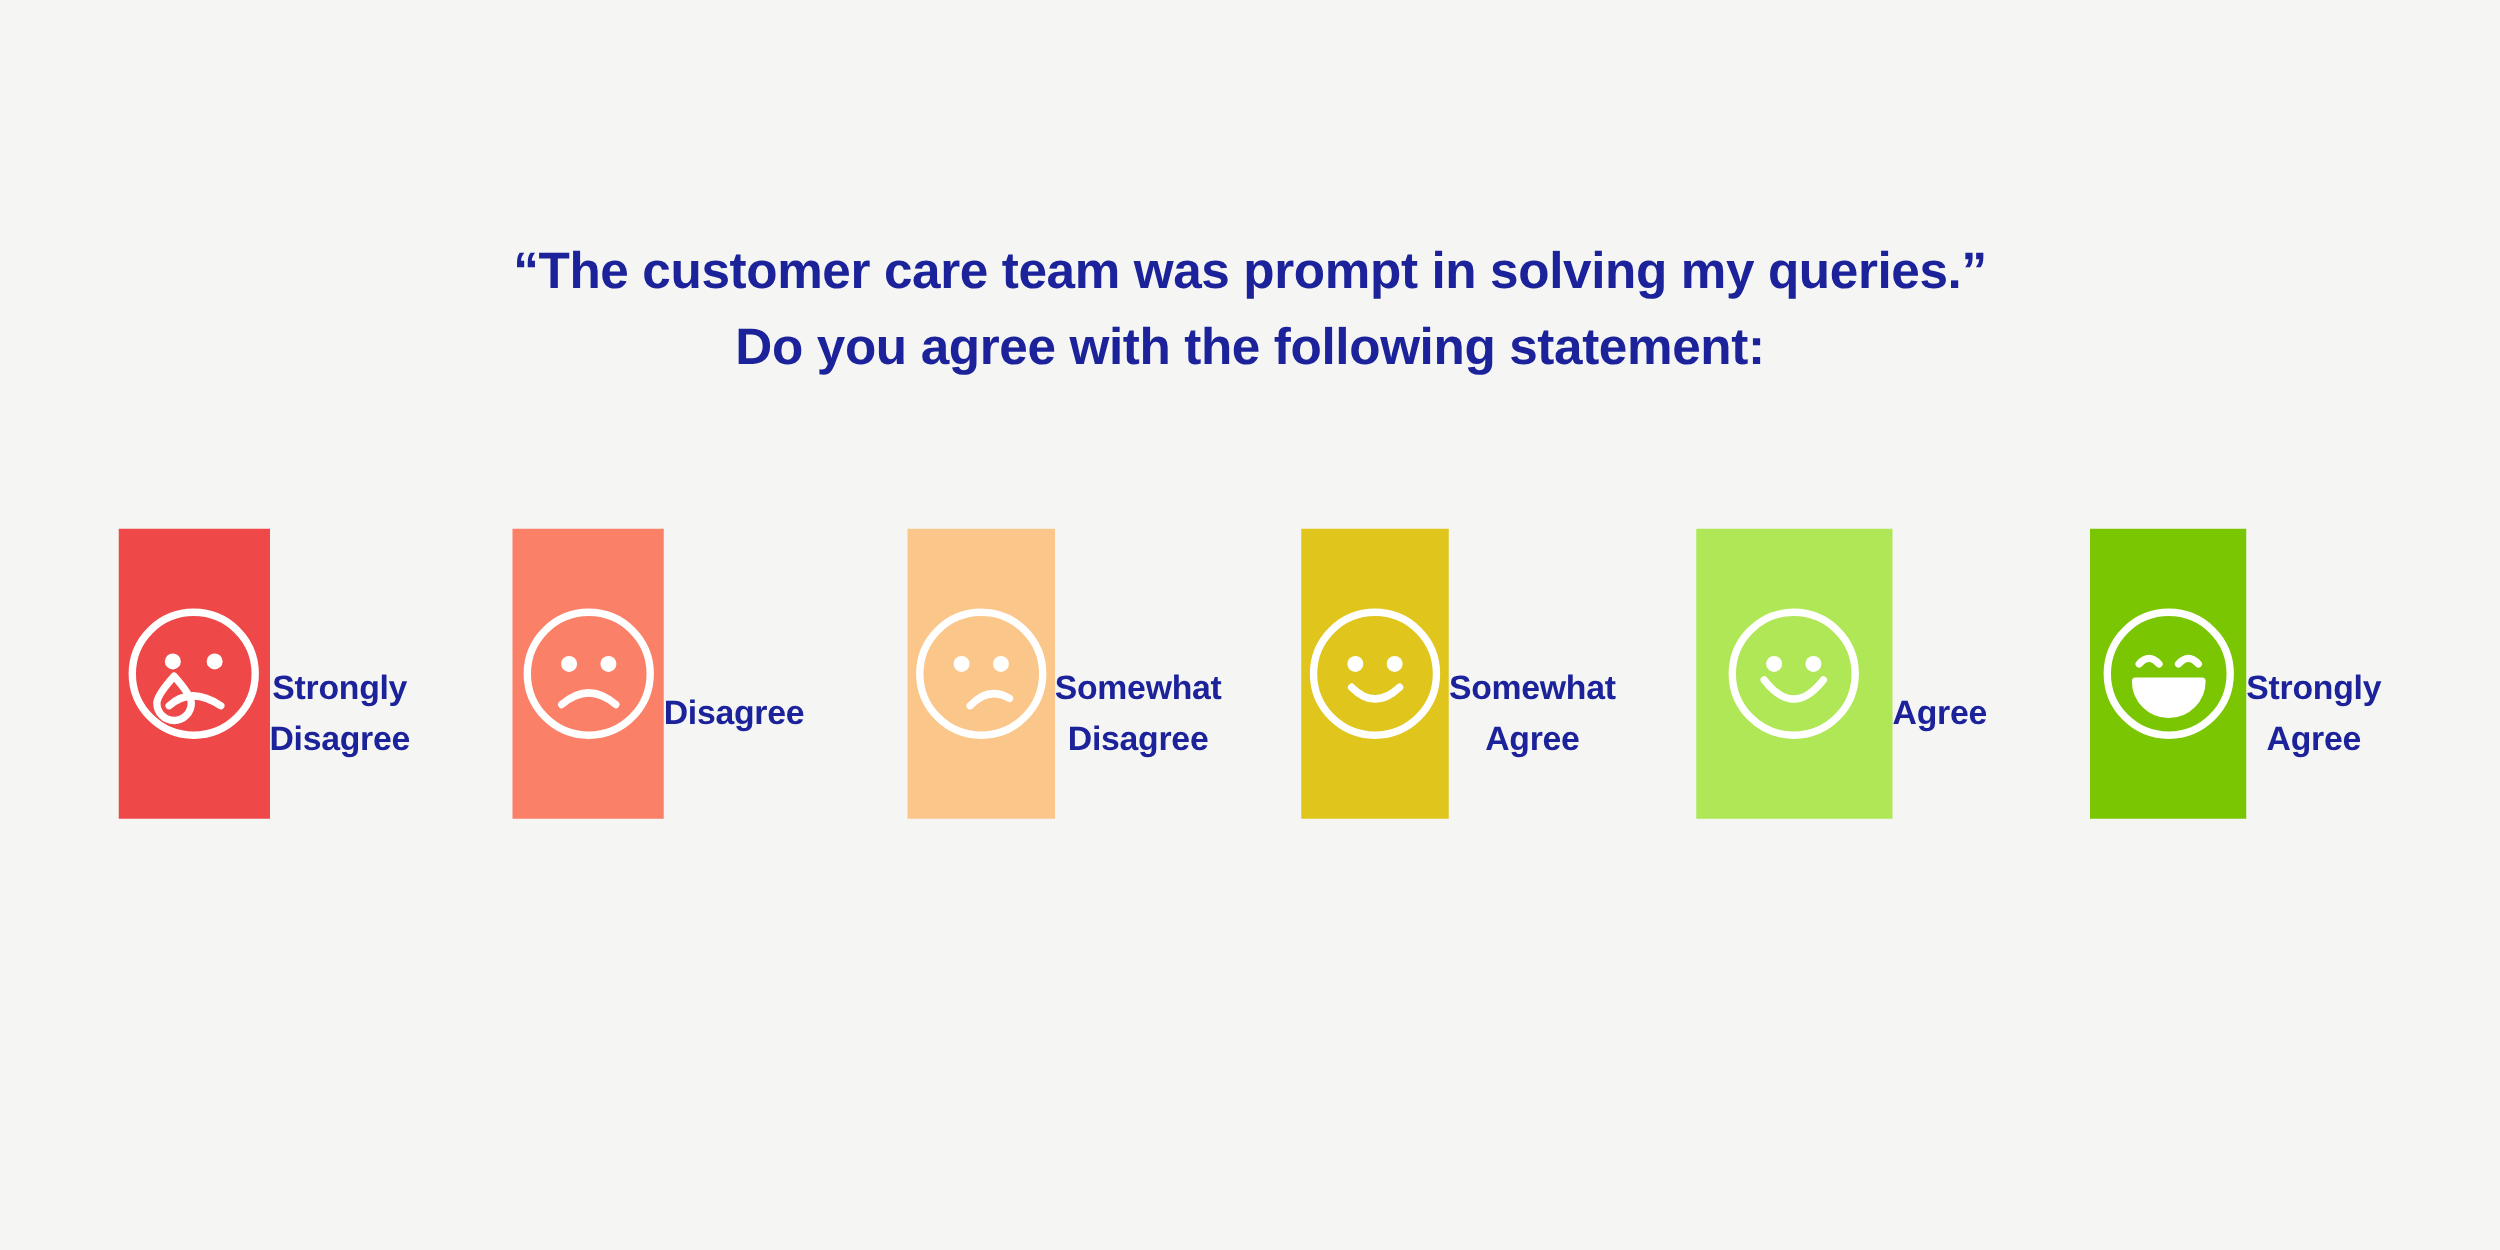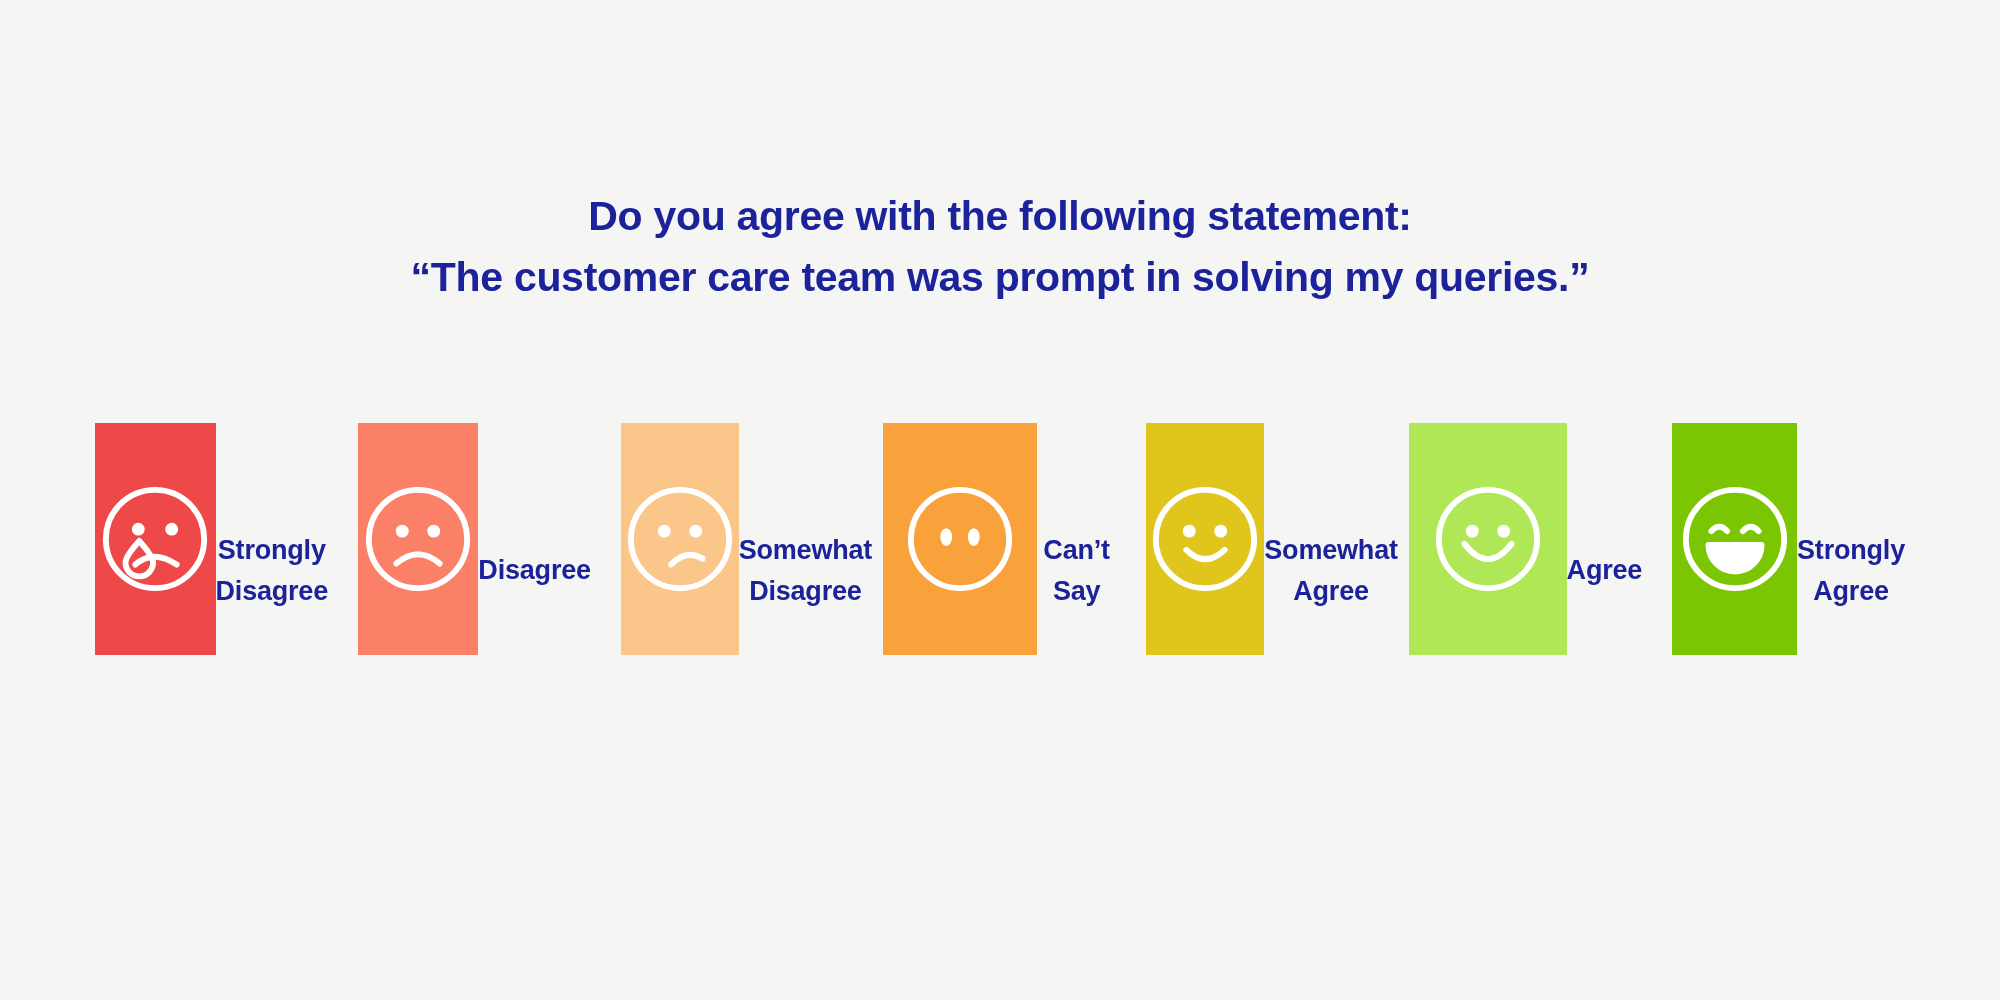--- a/index.html
+++ b/index.html
@@ -74,22 +74,22 @@
     white-space: pre-line;
     letter-spacing: -0.2px;
   }
 </style>
 </head>
 <body style="background: rgb(245, 245, 244);">
 
 <div id="root">
 
   <div class="title-block">
+    <span class="title-line" style="color: rgb(27, 34, 154);">“The customer care team was prompt in solving my queries.”</span>
     <span class="title-line" style="color: rgb(27, 34, 154);">Do you agree with the following statement:</span>
-    <span class="title-line" style="color: rgb(27, 34, 154);">“The customer care team was prompt in solving my queries.”</span>
   </div>
 
   <div class="scale">
 
     <div class="scale-item">
       <div class="tile" style="background: rgb(239, 72, 72);">
         <svg class="face-svg" viewBox="0 0 120 120">
           <circle cx="60" cy="60" r="50" fill="none" stroke="#fff" stroke-width="6"></circle>
           <circle cx="43" cy="50" r="6.5" fill="#fff"></circle>
           <circle cx="77" cy="50" r="6.5" fill="#fff"></circle>
@@ -119,30 +119,20 @@
           <circle cx="60" cy="60" r="50" fill="none" stroke="#fff" stroke-width="6"></circle>
           <circle cx="44" cy="52" r="6.5" fill="#fff"></circle>
           <circle cx="76" cy="52" r="6.5" fill="#fff"></circle>
           <path d="M51 86 Q66 70 83 80" fill="none" stroke="#fff" stroke-width="6" stroke-linecap="round"></path>
         </svg>
       </div>
       <div class="scale-label" style="color: rgb(27, 34, 154);">Somewhat
 Disagree</div>
     </div>
 
-    <div class="scale-item">
-      <div class="tile" style="background: rgb(249, 161, 58);">
-        <svg class="face-svg" viewBox="0 0 120 120">
-          <circle cx="60" cy="60" r="50" fill="none" stroke="#fff" stroke-width="6"></circle>
-          <ellipse cx="46" cy="58" rx="6" ry="9" fill="#fff"></ellipse>
-          <ellipse cx="74" cy="58" rx="6" ry="9" fill="#fff"></ellipse>
-        </svg>
-      </div>
-      <div class="scale-label" style="color: rgb(27, 34, 154);">Can’t Say</div>
-    </div>
 
     <div class="scale-item">
       <div class="tile" style="background: rgb(223, 197, 28);">
         <svg class="face-svg" viewBox="0 0 120 120">
           <circle cx="60" cy="60" r="50" fill="none" stroke="#fff" stroke-width="6"></circle>
           <circle cx="44" cy="52" r="6.5" fill="#fff"></circle>
           <circle cx="76" cy="52" r="6.5" fill="#fff"></circle>
           <path d="M41 71 Q60 90 80 71" fill="none" stroke="#fff" stroke-width="6" stroke-linecap="round"></path>
         </svg>
       </div>

